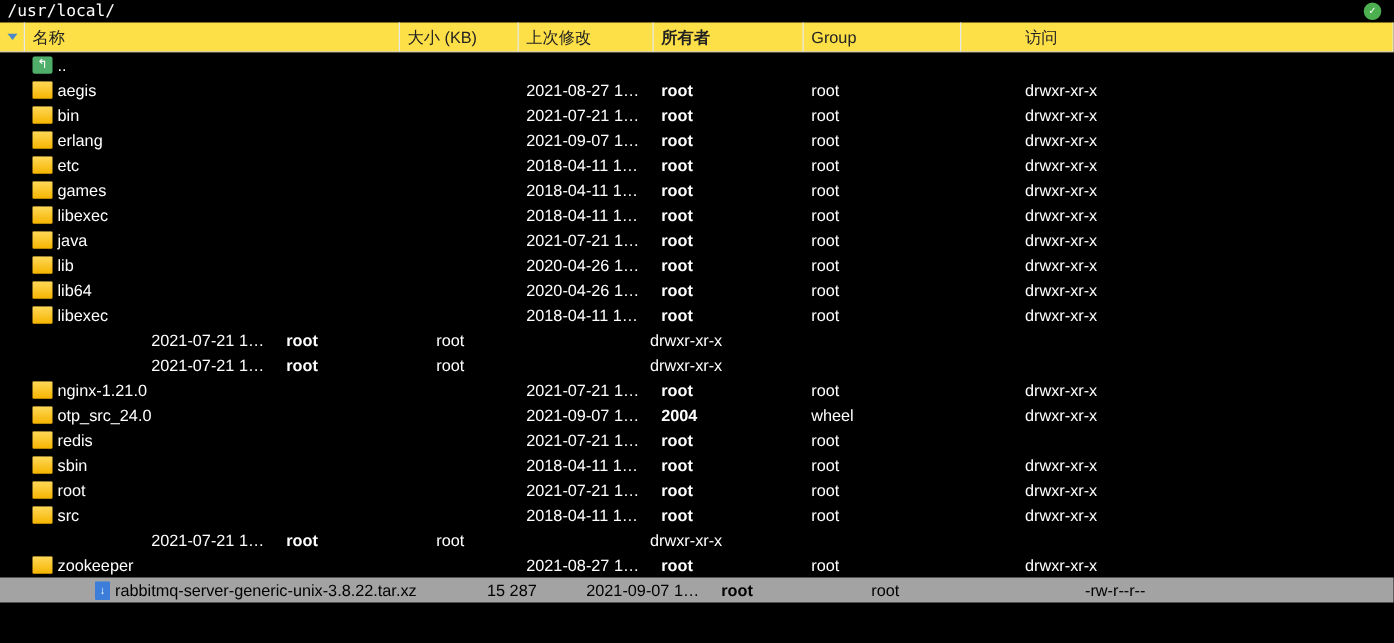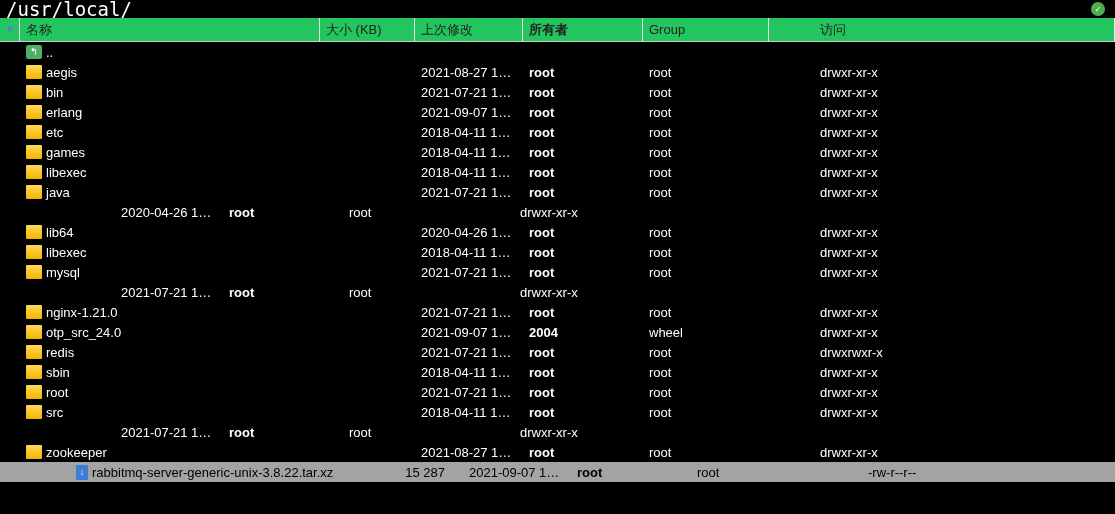--- a/index.html
+++ b/index.html
@@ -10,21 +10,21 @@
       color: #fff;
       width: 1115px;
       height: 514px;
       overflow: hidden;
     }
     .path-bar {
       background: #000;
       color: #fff;
       padding: 2px 6px;
       font-family: "Consolas", monospace;
-      font-size: 19px;
+      font-size: 13px;
       height: 18px;
       display: flex;
       align-items: center;
       justify-content: space-between;
     }
     .status-icon {
       width: 14px;
       height: 14px;
       background: #4caf50;
       border-radius: 50%;
@@ -33,21 +33,21 @@
       justify-content: center;
       margin-right: 4px;
     }
     .status-icon::after {
       content: "✓";
       color: #fff;
       font-size: 9px;
       font-weight: bold;
     }
     .header-row {
-      background: #22c55e;
+      background: #fde047;
       color: #222;
       display: flex;
       height: 24px;
       align-items: center;
       border-bottom: 1px solid #ccc;
     }
     .header-cell {
       padding: 0 6px;
       display: flex;
       align-items: center;
@@ -135,21 +135,21 @@
       display: flex;
       align-items: center;
       justify-content: center;
     }
     .icon-file::after {
       content: "↓";
       color: #fff;
       font-size: 9px;
       line-height: 1;
     }
-    .size-cell { text-align: right; padding-right: 18px; }
+    .size-cell { text-align: center; padding-right: 18px; }
   </style>
 </head>
 <body>
 
 <div class="path-bar">
   <span>/usr/local/</span>
   <span class="status-icon"></span>
 </div>
 
 <div class="header-row">
@@ -256,20 +256,24 @@
         <span>java</span>
       </div>
       <div class="cell col-size size-cell"></div>
       <div class="cell col-date">2021-07-21 1…</div>
       <div class="cell col-owner">root</div>
       <div class="cell col-group">root</div>
       <div class="cell col-perm">drwxr-xr-x</div>
     </div>
     <div class="row">
       <div class="cell col-expand"></div>
+      <div class="cell col-name name-cell">
+        <span class="icon icon-folder"></span>
+        <span>lib</span>
+      </div>
       <div class="cell col-size size-cell"></div>
       <div class="cell col-date">2020-04-26 1…</div>
       <div class="cell col-owner">root</div>
       <div class="cell col-group">root</div>
       <div class="cell col-perm">drwxr-xr-x</div>
     </div>
     <div class="row">
       <div class="cell col-expand"></div>
       <div class="cell col-name name-cell">
         <span class="icon icon-folder"></span>
@@ -288,24 +292,20 @@
         <span>libexec</span>
       </div>
       <div class="cell col-size size-cell"></div>
       <div class="cell col-date">2018-04-11 1…</div>
       <div class="cell col-owner">root</div>
       <div class="cell col-group">root</div>
       <div class="cell col-perm">drwxr-xr-x</div>
     </div>
     <div class="row">
       <div class="cell col-expand"></div>
-      <div class="cell col-name name-cell">
-        <span class="icon icon-folder"></span>
-        <span>mysql</span>
-      </div>
       <div class="cell col-size size-cell"></div>
       <div class="cell col-date">2021-07-21 1…</div>
       <div class="cell col-owner">root</div>
       <div class="cell col-group">root</div>
       <div class="cell col-perm">drwxr-xr-x</div>
     </div>
     <div class="row">
       <div class="cell col-expand"></div>
       <div class="cell col-size size-cell"></div>
       <div class="cell col-date">2021-07-21 1…</div>
@@ -340,21 +340,20 @@
     <div class="row">
       <div class="cell col-expand"></div>
       <div class="cell col-name name-cell">
         <span class="icon icon-folder"></span>
         <span>redis</span>
       </div>
       <div class="cell col-size size-cell"></div>
       <div class="cell col-date">2021-07-21 1…</div>
       <div class="cell col-owner">root</div>
       <div class="cell col-group">root</div>
-      <div class="cell col-perm">drwxrwxr-x</div>
     </div>
     <div class="row">
       <div class="cell col-expand"></div>
       <div class="cell col-name name-cell">
         <span class="icon icon-folder"></span>
         <span>sbin</span>
       </div>
       <div class="cell col-size size-cell"></div>
       <div class="cell col-date">2018-04-11 1…</div>
       <div class="cell col-owner">root</div>

